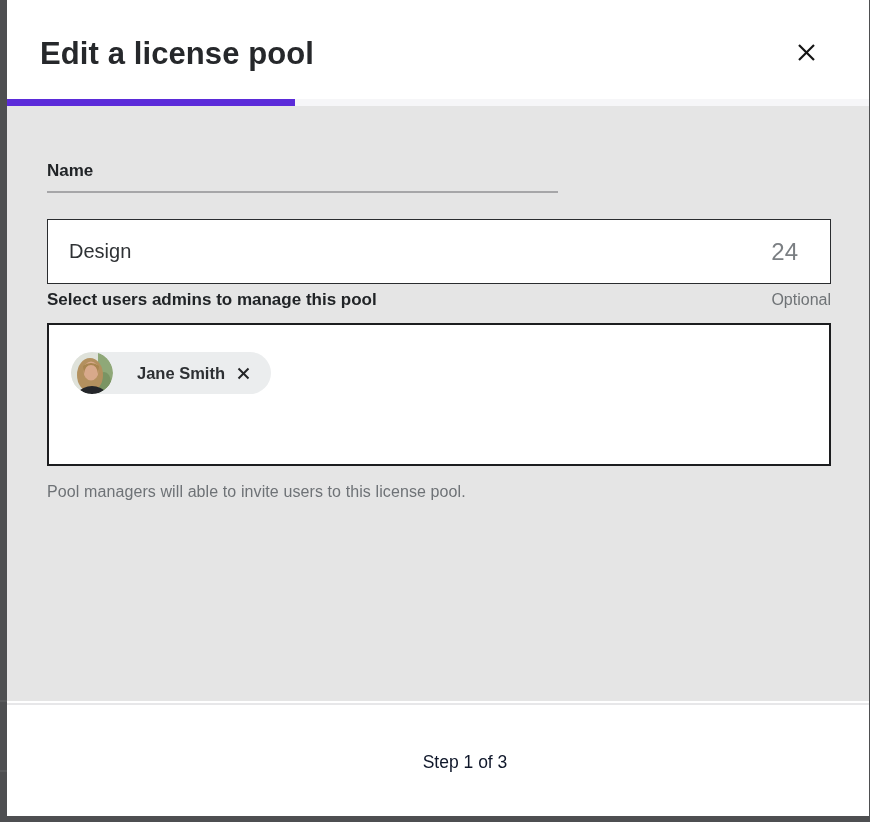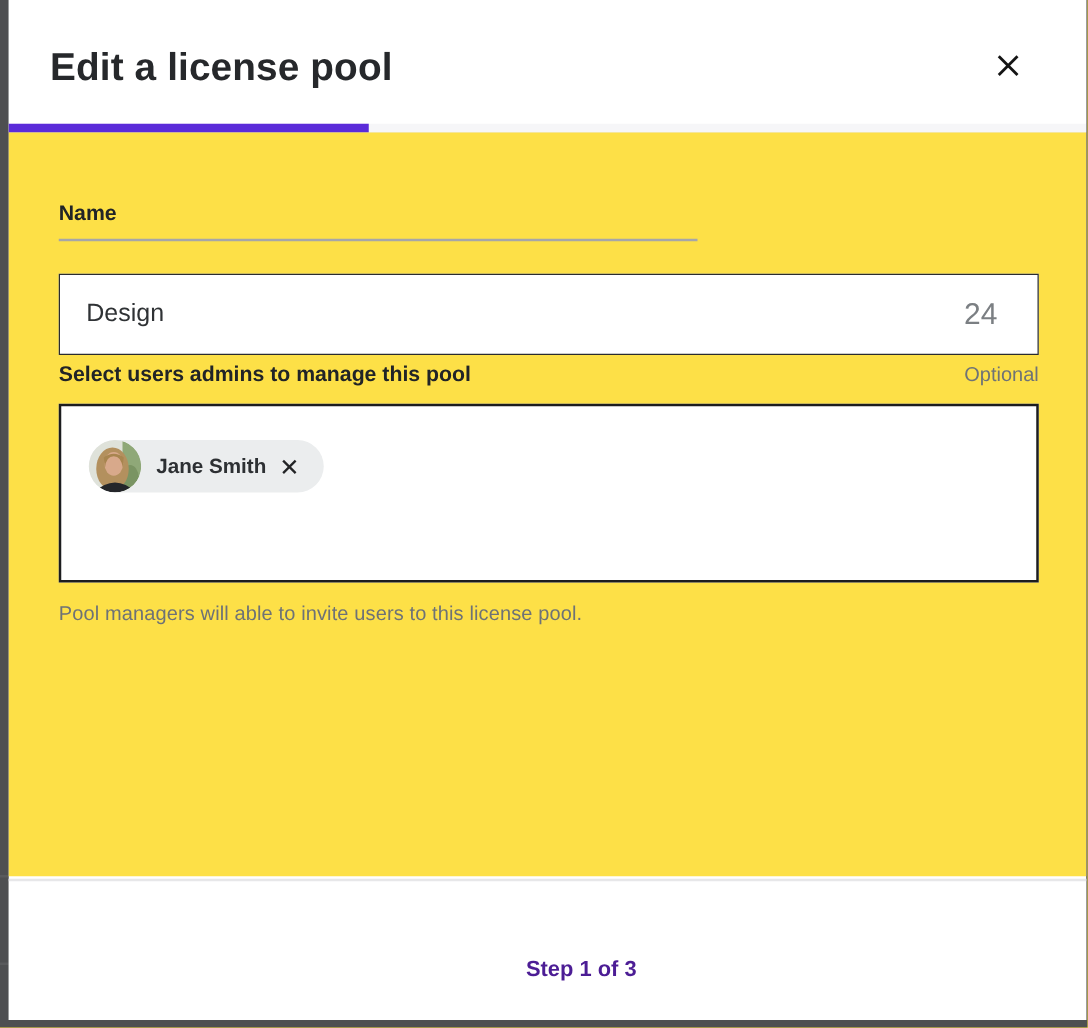--- a/index.html
+++ b/index.html
@@ -36,21 +36,21 @@
     background: #f6f6f8;
   }
   .progress-fill { height: 100%; width: 33.4%; background: #5b2bd9; }
   .header-shadow {
     position: absolute; top: 106px; left: 0; right: 0; height: 13px;
     background: linear-gradient(to bottom, rgba(40,40,45,0.12), rgba(40,40,45,0));
     pointer-events: none;
   }
 
   
-  .modal-body { position: absolute; top: 106px; left: 0; right: 0; bottom: 115px; background:#fde047; }
+  .modal-body { position: absolute; top: 106px; left: 0; right: 0; bottom: 115px; background:#e5e5e5; }
 
   .field-label {
     position: absolute; left: 40px;
     font-size: 17px; font-weight: 700; color: #212427;
   }
   .name-label { top: 55px; }
 
   .input-top-divider {
     position: absolute; left: 40px; top: 85px;
     width: 511px; height: 2px; background: #a6a6a8;
@@ -84,21 +84,21 @@
     position: absolute; left: 22px; top: 27px;
     height: 42px; border-radius: 21px;
     background: #ebedee;
     display: inline-flex; align-items: center;
     padding-right: 19px;
   }
   .chip-avatar {
     width: 42px; height: 42px; border-radius: 50%;
     overflow: hidden; flex: 0 0 42px;
   }
-  .chip-name { font-size: 16.5px; font-weight: 700; color: #2d3033; margin-left: 12px; }
+  .chip-name { font-size: 16.5px; font-weight: 700; color: #2d3033; margin-left: 24px; }
   .chip-remove {
     margin-left: 9px; width: 18px; height: 18px;
     background: transparent; border: none; cursor: pointer; padding: 0;
     display: flex; align-items: center; justify-content: center;
   }
   .admins-input {
     position: absolute; left: 23px; top: 102px; width: 600px;
     border: none; outline: none; font-family: "Liberation Sans", sans-serif;
     font-size: 20px; color: #2f3235; background: transparent;
   }
@@ -111,21 +111,21 @@
   }
 
   
   .modal-footer {
     position: absolute; left: 0; right: 0; bottom: 0; height: 113px;
     background: #fff; border-top: 2px solid #e7e7e9;
   }
   .step-indicator {
     position: absolute; left: calc(50% + 27px); top: 47px;
     transform: translateX(-50%);
-    font-size: 17.5px; font-weight: 700; color: #4c1d95; margin-top: 13px;
+    font-size: 17.5px; font-weight: 400; color: #0f172a;
   }
   .next-button {
     position: absolute; right: 31px; top: 23px;
     width: 87px; height: 69px;
     background: #1e1f21; color: #ffffff;
     border: none; cursor: pointer;
     font-family: "Liberation Sans", sans-serif;
     font-size: 19px; font-weight: 700;
   }
 </style>

